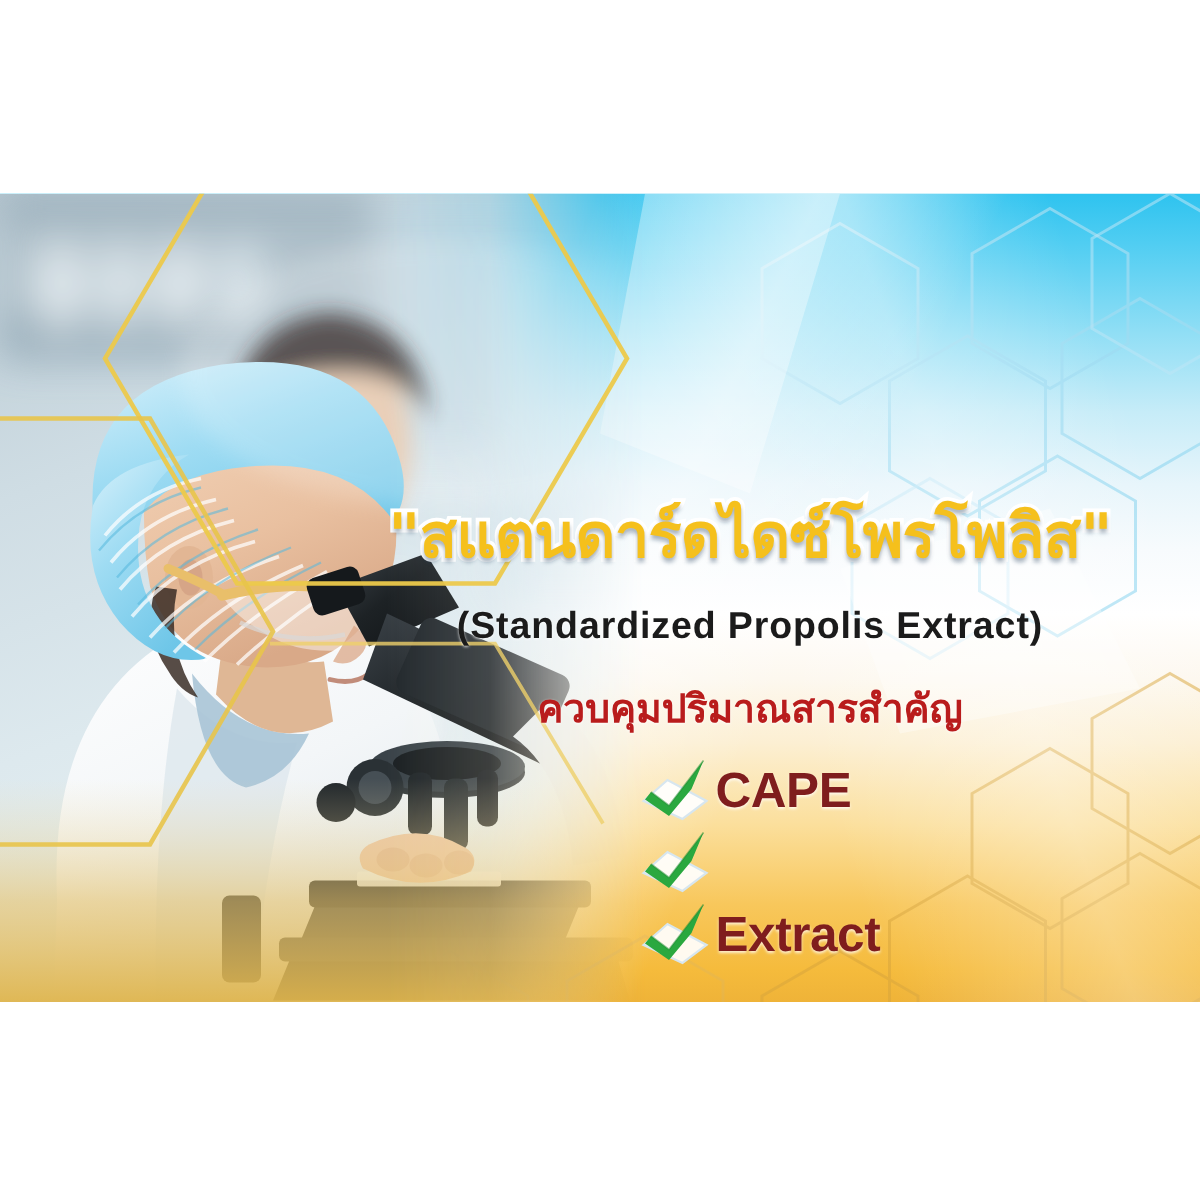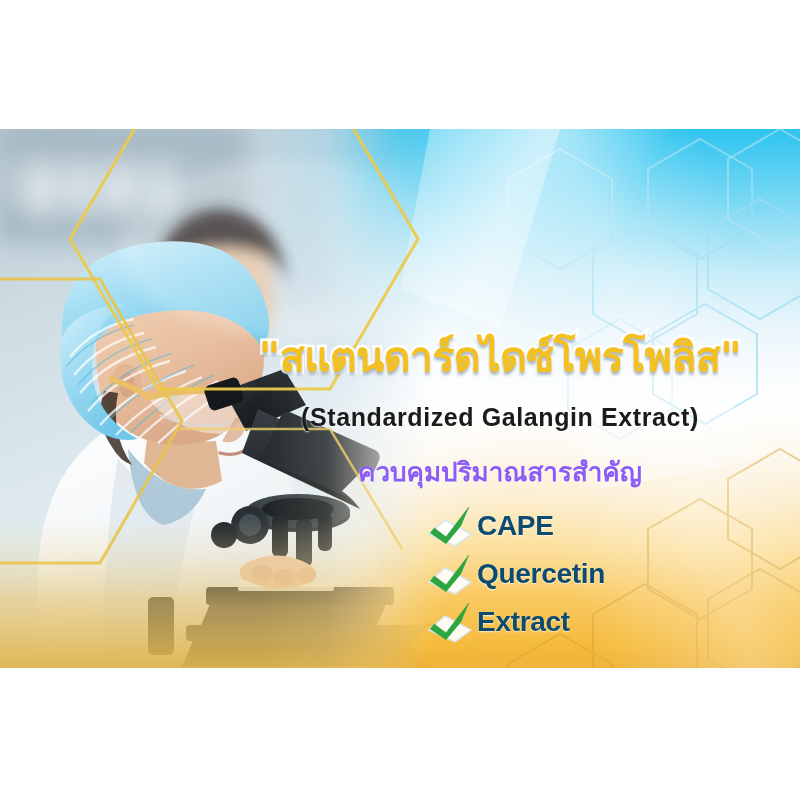--- a/index.html
+++ b/index.html
@@ -132,21 +132,21 @@
 
   .subtitle-thai {
     position: absolute;
     left: 250px;
     top: 322px;
     width: 500px;
     text-align: center;
     font-family: Liberation Sans, sans-serif;
     font-size: 26px;
     font-weight: 700;
-    color: #8b5cf6;
+    color: #b91c1c;
     white-space: nowrap;
     text-shadow: 0 1px 2px rgba(255,255,255,0.8);
   }
 
   
   .checklist {
     position: absolute;
     left: 425px;
     top: 373px;
     width: 300px;
@@ -159,23 +159,23 @@
   .check-icon {
     position: relative;
     width: 52px;
     height: 44px;
     flex: 0 0 52px;
   }
   .check-icon svg { display:block; width:52px; height:44px; }
 
   .check-label {
     font-family: "Liberation Sans", "DejaVu Sans", sans-serif;
-    font-size: 28px;
+    font-size: 33px;
     font-weight: 700;
-    color: #0c4a6e;
+    color: #7f1d1d;
     letter-spacing: -0.3px;
     line-height: 1;
     text-shadow: 0 1px 2px rgba(255,255,255,0.75);
     white-space: nowrap;
   }
 </style>
 </head>
 <body>
 
 <div id="page-canvas">
@@ -387,21 +387,21 @@
           <polygon points="-60,150 100,150 182,292 100,434 -60,434 -142,292"></polygon>
         </g>
         <g fill="none" stroke="#edd06a" stroke-width="2.5" opacity="0.8">
           <path d="M180 300 L330 300 L402 420"></path>
         </g>
       </svg>
     </div>
 
     <div class="title-thai">"สแตนดาร์ดไดซ์โพรโพลิส"</div>
 
-    <div class="title-en">(Standardized Galangin Extract)</div>
+    <div class="title-en">(Standardized Propolis Extract)</div>
 
     <div class="subtitle-thai">ควบคุมปริมาณสารสำคัญ</div>
 
     <div class="checklist">
 
       <div class="check-row">
         <span class="check-icon">
           <svg viewBox="0 0 52 44" xmlns="http://www.w3.org/2000/svg">
             <polygon points="4,30 20,16 46,30 30,42" fill="#ffffff" opacity="0.92"></polygon>
             <polygon points="4,30 20,16 46,30 30,42" fill="none" stroke="#d7e6ef" stroke-width="1.5"></polygon>
@@ -414,21 +414,20 @@
 
       <div class="check-row">
         <span class="check-icon">
           <svg viewBox="0 0 52 44" xmlns="http://www.w3.org/2000/svg">
             <polygon points="4,30 20,16 46,30 30,42" fill="#ffffff" opacity="0.92"></polygon>
             <polygon points="4,30 20,16 46,30 30,42" fill="none" stroke="#d7e6ef" stroke-width="1.5"></polygon>
             <path d="M9 24 L21 33 L44 3 L36 22 L21 40 L5 29 Z" fill="#2aa83f"></path>
             <path d="M9 24 L21 33 L44 3" fill="none" stroke="#1f8c32" stroke-width="1.2" opacity="0.5"></path>
           </svg>
         </span>
-        <span class="check-label">Quercetin</span>
       </div>
 
       <div class="check-row">
         <span class="check-icon">
           <svg viewBox="0 0 52 44" xmlns="http://www.w3.org/2000/svg">
             <polygon points="4,30 20,16 46,30 30,42" fill="#ffffff" opacity="0.92"></polygon>
             <polygon points="4,30 20,16 46,30 30,42" fill="none" stroke="#d7e6ef" stroke-width="1.5"></polygon>
             <path d="M9 24 L21 33 L44 3 L36 22 L21 40 L5 29 Z" fill="#2aa83f"></path>
             <path d="M9 24 L21 33 L44 3" fill="none" stroke="#1f8c32" stroke-width="1.2" opacity="0.5"></path>
           </svg>

